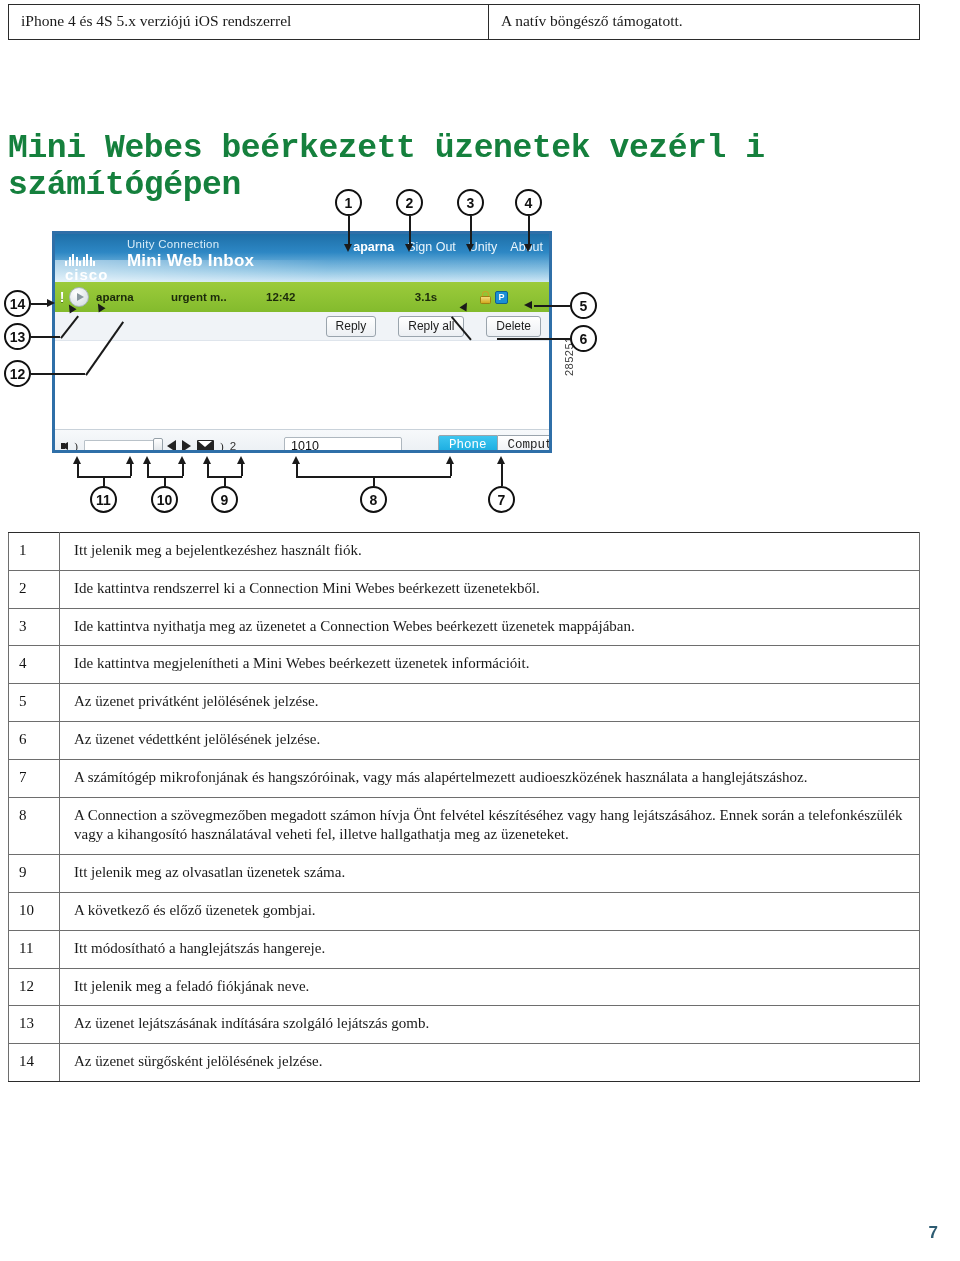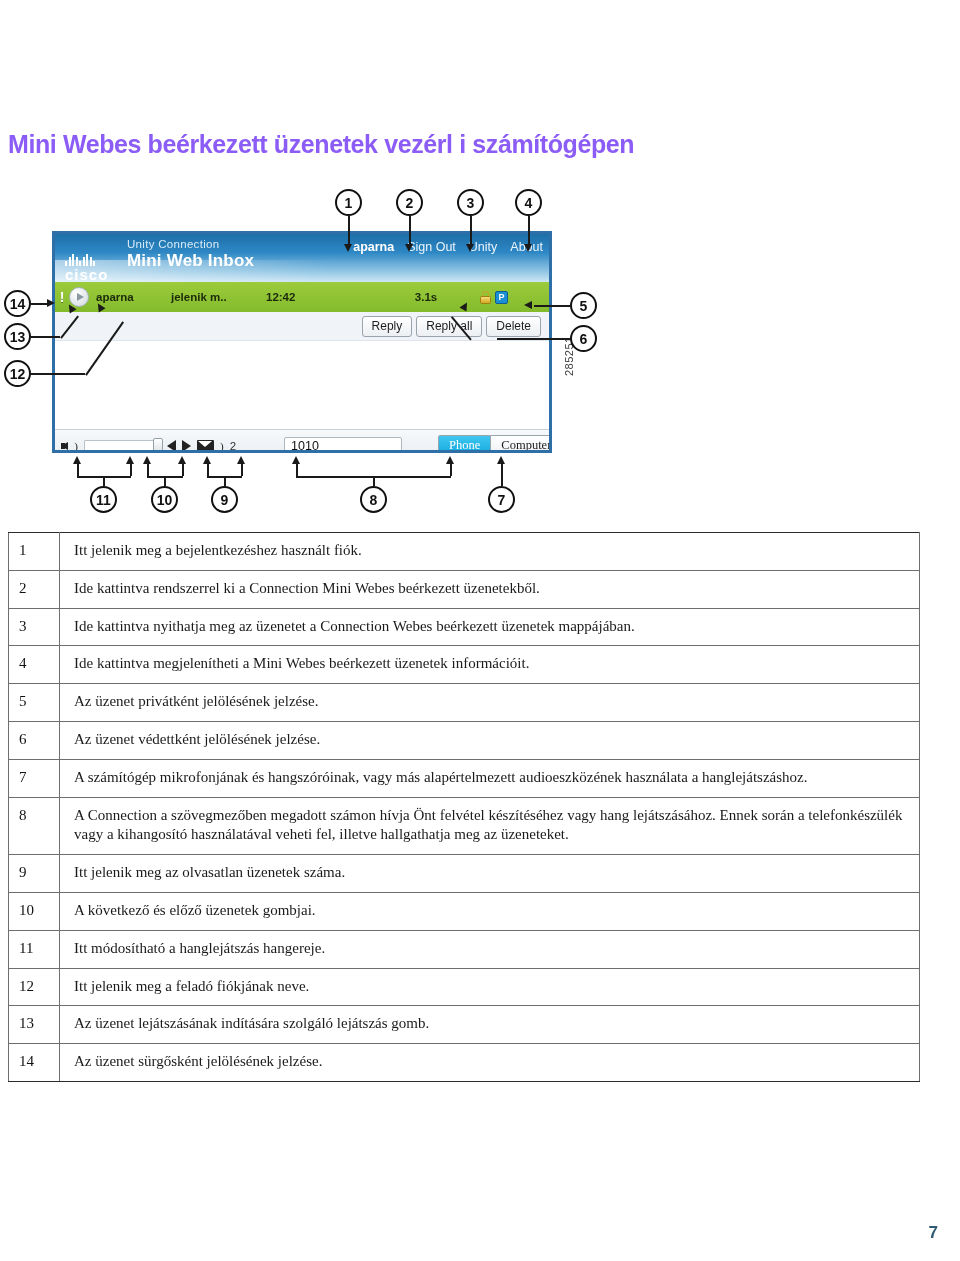--- a/index.html
+++ b/index.html
@@ -26,25 +26,25 @@
     font-size:14.5px;
     letter-spacing:-0.2px;
     border-bottom:2px solid #2b2b2b;
     height:26px;
   }
   .compat-table .col-a{width:455px;}
 
   
   .section-heading{
     position:absolute;left:8px;top:130px;width:900px;
-    font-family:Liberation Sans, sans-serif;
+    font-family:Liberation Mono, monospace;
     font-weight:bold;
-    font-size:25px;
+    font-size:33px;
     letter-spacing:-0.4px;
-    color:#8b5cf6;
+    color:#15803d;
   }
 
   
   .figure{
     position:absolute;left:0px;top:180px;width:620px;height:355px;
   }
 
   
   .callout{
     position:absolute;width:27px;height:27px;border-radius:50%;
@@ -141,21 +141,21 @@
   .lock-ico:after{content:"";position:absolute;left:0;top:5px;width:11px;height:8px;
     background:linear-gradient(180deg,#f3dc7a,#d3a81e);border:1px solid #a07f12;border-radius:1.5px;box-sizing:border-box;}
   .priv-ico{
     width:13px;height:13px;background:#1b8fd6;border:1px solid #0d5f93;border-radius:2px;
     color:#fff;font-family:"Liberation Sans", sans-serif;font-weight:bold;font-size:9px;
     display:flex;align-items:center;justify-content:center;box-sizing:border-box;
   }
 
   .action-bar{
     height:28px;background:#f0f3f7;border-bottom:1px solid #dfe5ec;
-    display:flex;align-items:center;justify-content:flex-end;padding-right:8px;gap:4px;
+    display:flex;align-items:center;justify-content:flex-end;padding-right:8px;gap:22px;
   }
   .btn{
     font-family:"Liberation Sans", sans-serif;font-size:12px;color:#1d1d1d;
     background:linear-gradient(180deg,#ffffff,#eceff3);
     border:1px solid #9aa4ad;border-radius:3px;padding:2px 9px 3px 9px;
   }
 
   .app-body{height:88px;background:#ffffff;}
 
   .app-footer{
@@ -178,21 +178,21 @@
     border-right:7px solid transparent;border-top:6px solid #fff;}
   .env-wave{font-size:11px;color:#222;line-height:12px;flex:none;}
   .count{font-family:"Liberation Sans", sans-serif;font-size:11.5px;color:#333;flex:none;}
   .numfield{
     width:118px;height:18px;background:#fff;border:1px solid #aeb7bf;border-radius:2px;
     font-family:"Liberation Sans", sans-serif;font-size:12.5px;color:#111;
     display:flex;align-items:center;padding-left:6px;box-sizing:border-box;flex:none;margin-left:42px;
   }
   .seg{display:flex;flex:none;margin-left:30px;}
   .seg > div{
-    font-family:Liberation Serif, serif;font-size:12.5px;
+    font-family:Liberation Mono, monospace;font-size:12.5px;
     border:1px solid #9aa4ad;padding:2px 10px 3px 10px;box-sizing:border-box;text-align:right;
   }
   .seg .on{background:linear-gradient(180deg,#3ec6f0,#13a7dd);color:#fff;border-radius:2px 0 0 2px;}
   .seg .off{background:linear-gradient(180deg,#ffffff,#eceff3);color:#1d1d1d;border-left:none;border-radius:0 2px 2px 0;}
 
   .fig-id{
     position:absolute;left:563px;top:196px;
     font-family:"Liberation Sans", sans-serif;font-size:11px;color:#3b3b3b;
     transform:rotate(-90deg);transform-origin:left top;letter-spacing:0.5px;
   }
@@ -216,20 +216,24 @@
   .page-num{
     position:absolute;right:22px;bottom:18px;
     font-family:"Liberation Sans", sans-serif;font-weight:bold;font-size:17px;color:#2e5c72;
   }
 </style>
 </head>
 <body>
 
 <table class="compat-table">
   <tbody>
+  <tr>
+    <td class="col-a">iPhone 4 és 4S 5.x verziójú iOS rendszerrel</td>
+    <td>A natív böngésző támogatott.</td>
+  </tr>
 </tbody>
   </table>
 
 <div class="section-heading">Mini Webes beérkezett üzenetek vezérl i számítógépen</div>
 
 <div class="figure">
 
   <div class="app">
 
     <div class="app-header">
@@ -255,21 +259,21 @@
         <span>Sign Out</span>
         <span>Unity</span>
         <span>About</span>
       </div>
     </div>
 
     <div class="msg-row">
       <span class="bang">!</span>
       <span class="playbtn"></span>
       <span class="c-from">aparna</span>
-      <span class="c-subj">jelenik m..</span>
+      <span class="c-subj">urgent m..</span>
       <span class="c-time">12:42</span>
       <span class="c-dur">3.1s</span>
       <span class="c-flags">
         <span class="lock-ico"></span>
         <span class="priv-ico">P</span>
       </span>
     </div>
 
     <div class="action-bar">
       <span class="btn">Reply</span>

